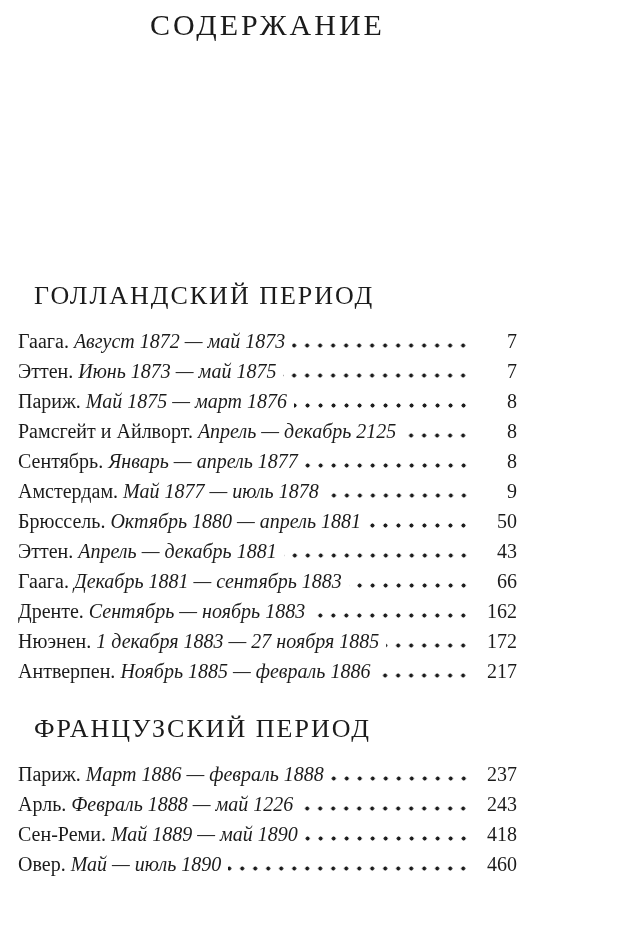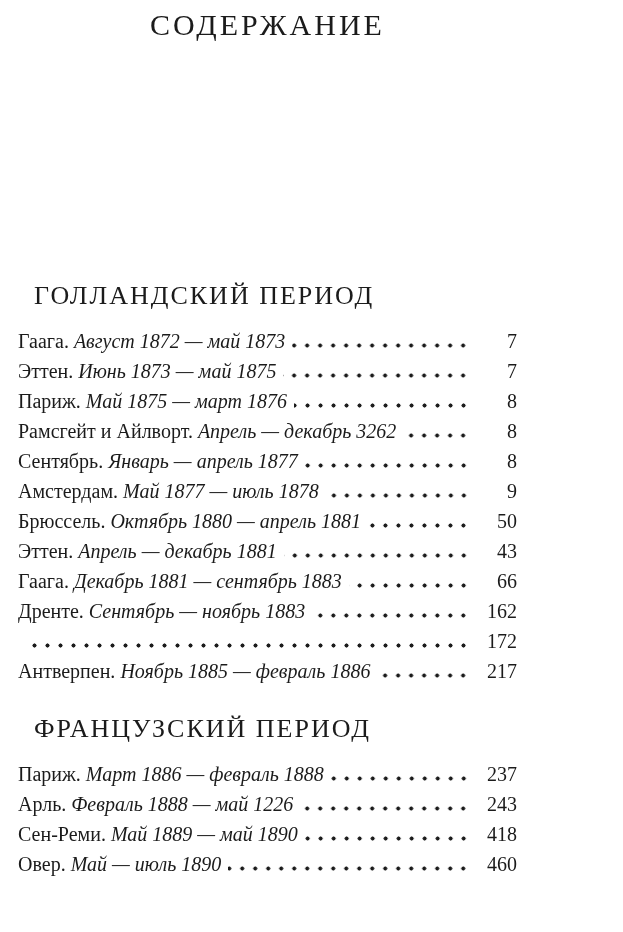--- a/index.html
+++ b/index.html
@@ -75,21 +75,21 @@
             <span class="text"><span class="place">Эттен.</span>&nbsp;<span class="dates">Июнь 1873 — май 1875</span></span>
             <span class="dots"></span>
             <span class="pagenum">7</span>
           </div>
           <div class="entry">
             <span class="text"><span class="place">Париж.</span>&nbsp;<span class="dates">Май 1875 — март 1876</span></span>
             <span class="dots"></span>
             <span class="pagenum">8</span>
           </div>
           <div class="entry">
-            <span class="text"><span class="place">Рамсгейт и Айлворт.</span>&nbsp;<span class="dates">Апрель — декабрь 3262</span></span>
+            <span class="text"><span class="place">Рамсгейт и Айлворт.</span>&nbsp;<span class="dates">Апрель — декабрь 2125</span></span>
             <span class="dots"></span>
             <span class="pagenum">8</span>
           </div>
           <div class="entry">
             <span class="text"><span class="place">Сентябрь.</span>&nbsp;<span class="dates">Январь — апрель 1877</span></span>
             <span class="dots"></span>
             <span class="pagenum">8</span>
           </div>
           <div class="entry">
             <span class="text"><span class="place">Амстердам.</span>&nbsp;<span class="dates">Май 1877 — июль 1878</span></span>
@@ -110,20 +110,21 @@
             <span class="text"><span class="place">Гаага.</span>&nbsp;<span class="dates">Декабрь 1881 — сентябрь 1883</span></span>
             <span class="dots"></span>
             <span class="pagenum">66</span>
           </div>
           <div class="entry">
             <span class="text"><span class="place">Дренте.</span>&nbsp;<span class="dates">Сентябрь — ноябрь 1883</span></span>
             <span class="dots"></span>
             <span class="pagenum">162</span>
           </div>
           <div class="entry">
+            <span class="text"><span class="place">Нюэнен.</span>&nbsp;<span class="dates">1 декабря 1883 — 27 ноября 1885</span></span>
             <span class="dots"></span>
             <span class="pagenum">172</span>
           </div>
           <div class="entry">
             <span class="text"><span class="place">Антверпен.</span>&nbsp;<span class="dates">Ноябрь 1885 — февраль 1886</span></span>
             <span class="dots"></span>
             <span class="pagenum">217</span>
           </div>
         </div>
       </section>

